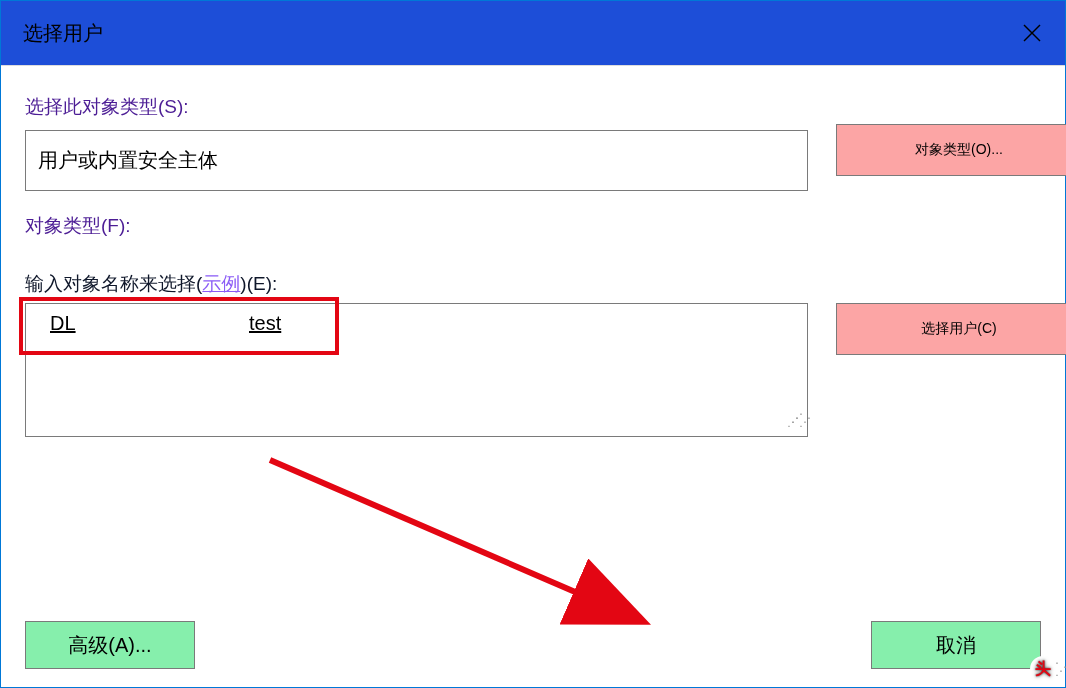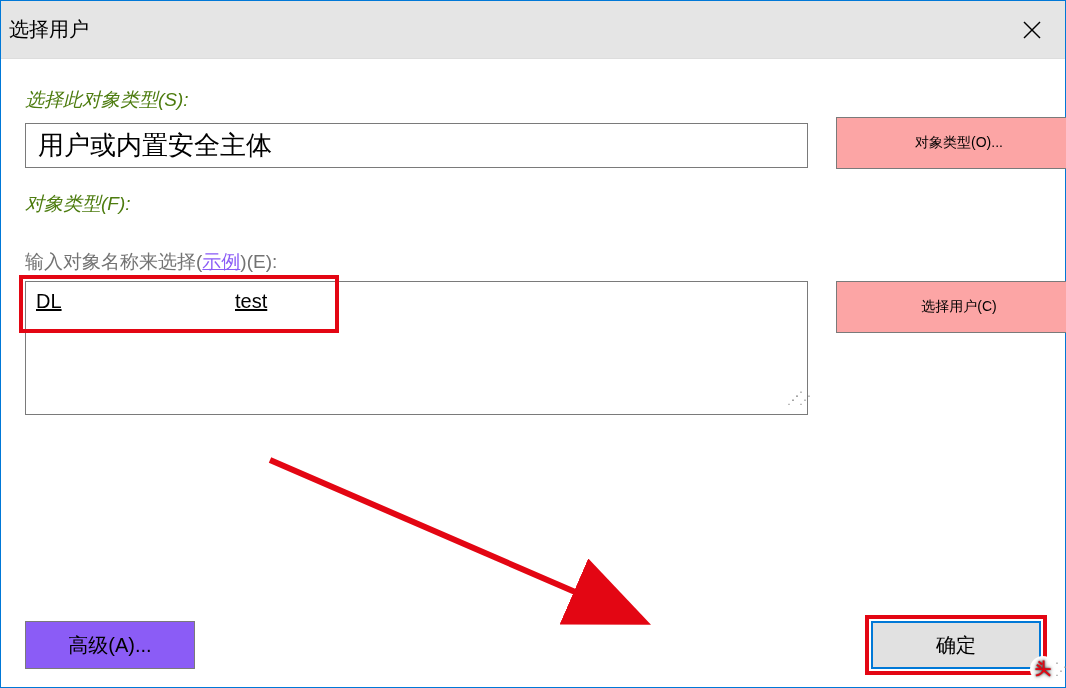--- a/index.html
+++ b/index.html
@@ -15,49 +15,49 @@
     .window {
       width: 1066px;
       height: 688px;
       background: #fff;
       border: 1px solid #0078d7;
       position: relative;
       display: flex;
       flex-direction: column;
     }
     .titlebar {
-      height: 58px;
-      background: #e5e5e5;
+      height: 65px;
+      background: #1d4ed8;
       border-bottom: 1px solid #ddd;
       display: flex;
       align-items: center;
       justify-content: space-between;
-      padding-left: 8px;
+      padding-left: 22px;
     }
     .title-text { font-size: 20px; color: #000; }
     .close-btn {
       width: 66px; height: 54px;
       display: flex; align-items: center; justify-content: center;
       font-size: 26px; color: #000; cursor: pointer;
     }
     .content {
       flex: 1;
       padding: 28px 24px 10px 24px;
       position: relative;
     }
     .row { display: flex; align-items: flex-start; gap: 28px; margin-bottom: 22px; }
     .left-col { flex: 1; }
     .right-col { width: 205px; }
-    .label { font-size: 19px; margin-bottom: 10px; color: #4d7c0f; font-style: italic; }
-    .label-inline { font-size: 19px; color: #737373; }
+    .label { font-size: 19px; margin-bottom: 10px; color: #4c1d95; }
+    .label-inline { font-size: 19px; color: #0f172a; }
     .link { color: #8b5cf6; text-decoration: underline; cursor: pointer; }
     .textbox {
       width: 100%;
-      padding: 6px 12px;
-      font-size: 26px;
+      padding: 18px 12px;
+      font-size: 20px;
       border: 1px solid #7a7a7a;
       background: #fff;
       color: #000;
       font-family: inherit;
     }
     .textbox[readonly] { background: #fff; }
     .btn {
       width: 246px;
       height: 52px;
       border: 1px solid #7a7a7a;
@@ -66,21 +66,21 @@
       font-family: inherit;
       cursor: pointer;
       display: flex;
       align-items: center;
       justify-content: center;
     }
     .textarea-wrap {
       position: relative;
       border: 1px solid #7a7a7a;
       height: 134px;
-      padding: 8px 10px;
+      padding: 8px 24px;
       background: #fff;
       font-size: 20px;
     }
     .highlight-red {
       position: absolute;
       border: 4px solid #e30613;
       pointer-events: none;
     }
     .resize-grip {
       position: absolute;
@@ -107,21 +107,21 @@
       width: 170px; height: 48px;
       border: 2px solid #0078d7;
       background: #e1e1e1;
       font-size: 20px;
       font-family: inherit;
       cursor: pointer;
     }
     .adv-btn, .cancel-btn {
       width: 170px; height: 48px;
       border: 1px solid #7a7a7a;
-      background: #8b5cf6;
+      background: #86efac;
       font-size: 20px;
       font-family: inherit;
       cursor: pointer;
     }
     .entered-text .censor {
       background: #fff; color: transparent;
     }
     .entered-text .uline { text-decoration: underline; }
     .arrow-overlay {
       position: absolute;
@@ -194,24 +194,21 @@
         <div class="highlight-red" style="left:-6px; top:-6px; width:320px; height:58px;"></div>
       </div>
       <div class="right-col">
         <button class="btn">选择用户(C)</button>
       </div>
     </div>
 
     <div class="footer">
       <button class="adv-btn">高级(A)...</button>
       <div class="footer-right">
-        <div class="ok-btn-wrap">
-          <button class="ok-btn">确定</button>
-          <div class="highlight-red" style="left:-6px; top:-6px; right:-6px; bottom:-6px;"></div>
-        </div>
+        <button class="cancel-btn">取消</button>
       </div>
       <div class="resize-grip" style="right:-18px; bottom:-12px;">⋰<br>⋰⋰</div>
     </div>
 
   </div>
 </div>
 
 <svg class="arrow-overlay">
   <defs>
     <marker id="arrowhead" markerWidth="14" markerHeight="12" refX="12" refY="6" orient="auto">

